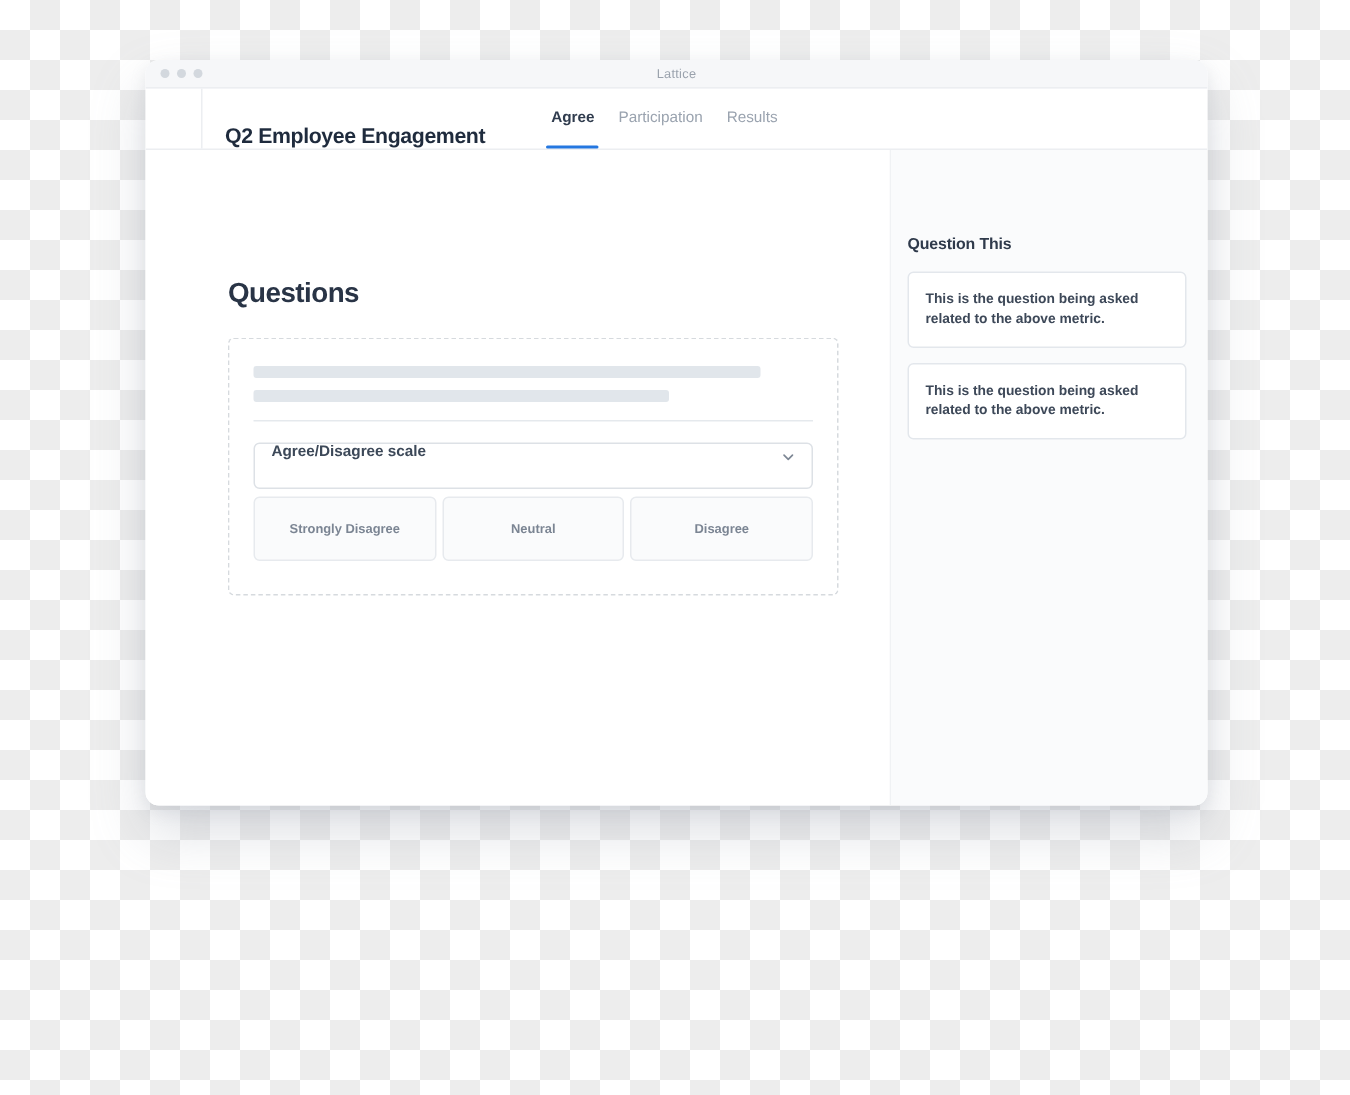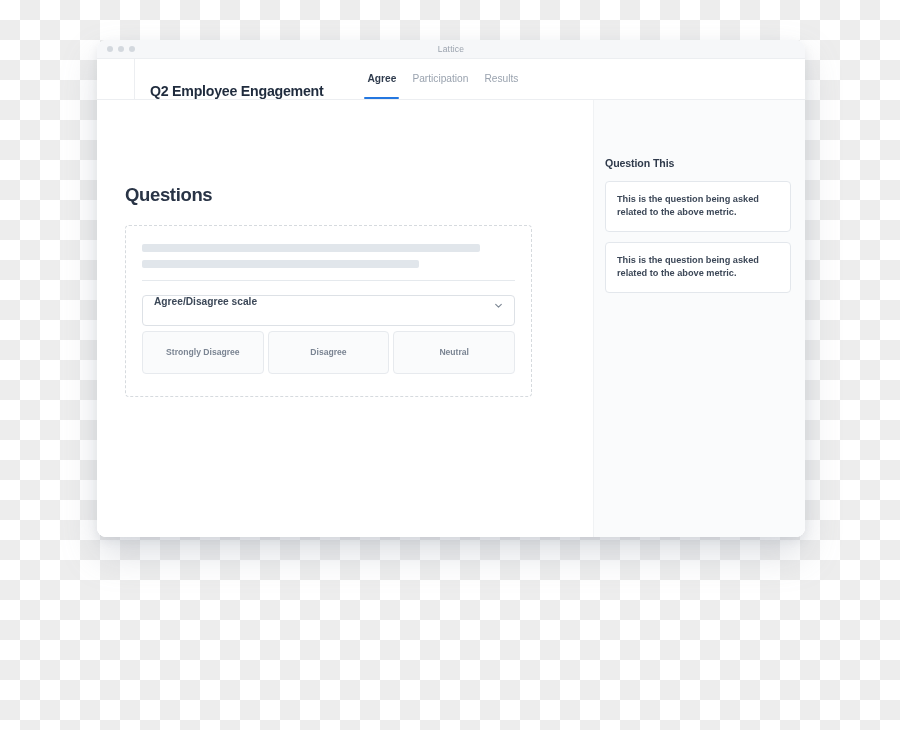--- a/index.html
+++ b/index.html
@@ -134,21 +134,21 @@
     display: flex;
     min-height: 0;
     background: #ffffff;
   }
   .main {
     flex: 1;
     background: #ffffff;
     position: relative;
   }
   .main-inner {
-    padding: 84px 0 0 28px;
+    padding: 84px 0 0 55px;
   }
   .page-title {
     font-size: 18.5px;
     font-weight: bold;
     color: #293446;
     letter-spacing: -0.35px;
     margin-bottom: 19px;
   }
 
   
@@ -292,22 +292,22 @@
               <span class="select-value">Agree/Disagree scale</span>
               <span class="chevron">
                 <svg viewBox="0 0 16 16" width="9" height="9" fill="none" stroke="currentColor" stroke-width="2" stroke-linecap="round" stroke-linejoin="round">
                   <path d="M3 6l5 5 5-5"></path>
                 </svg>
               </span>
             </div>
 
             <div class="scale-row">
               <div class="scale-option">Strongly Disagree</div>
+              <div class="scale-option">Neutral</div>
               <div class="scale-option">Disagree</div>
-              <div class="scale-option">Neutral</div>
             </div>
 
           </div>
         </div>
       </div>
 
       <div class="sidebar">
         <div class="sidebar-title">Question This</div>
         <div class="bank-item">This is the question being asked related to the above metric.</div>
         <div class="bank-item">This is the question being asked related to the above metric.</div>

